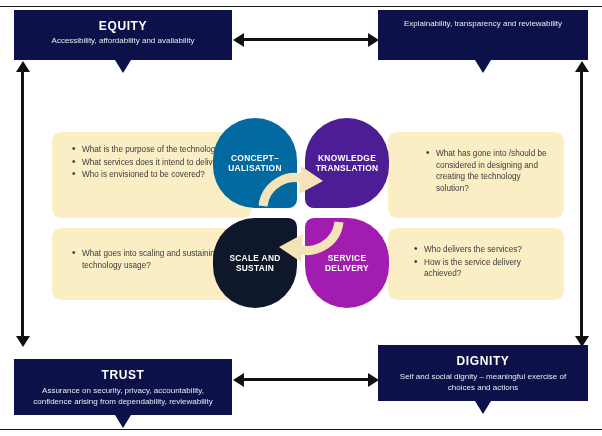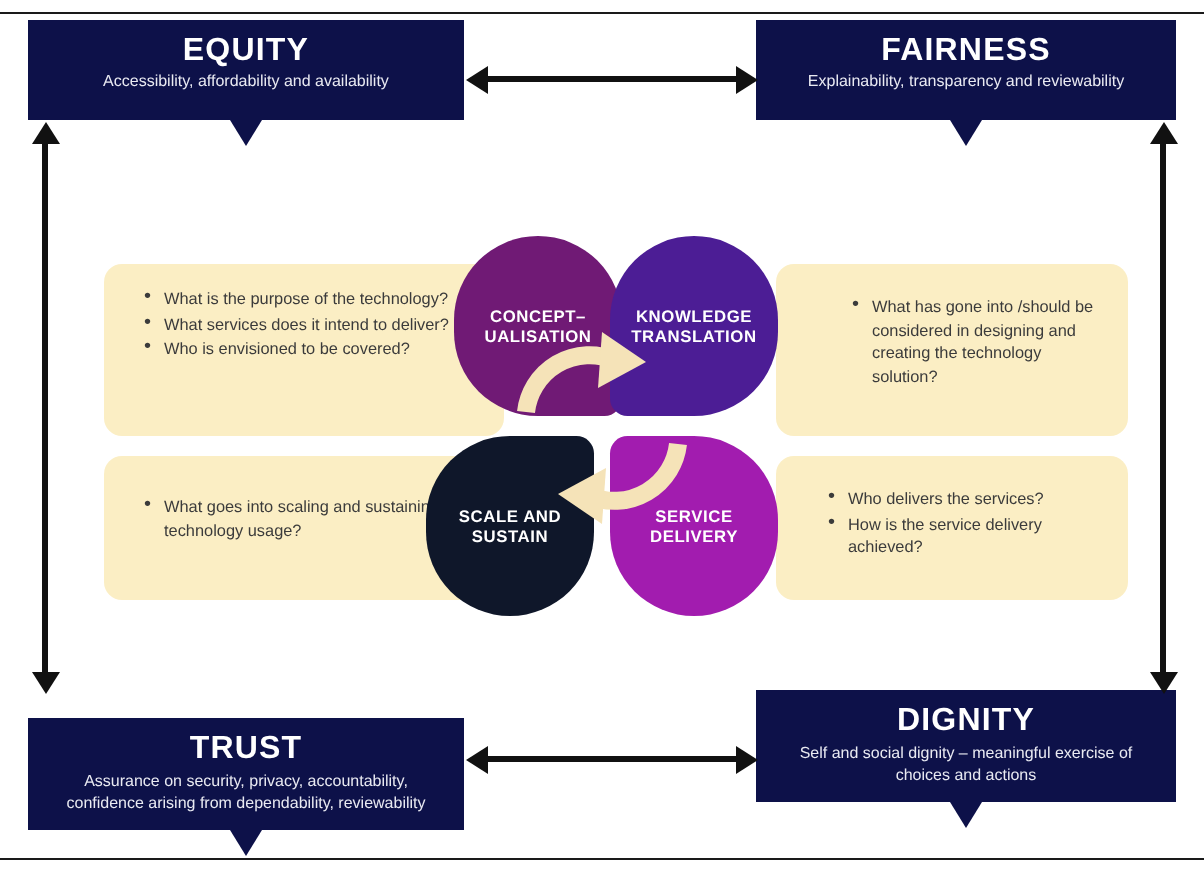--- a/index.html
+++ b/index.html
@@ -35,21 +35,21 @@
   
   .navybox {
     position: absolute;
     background: #0d1149;
     color: #ffffff;
     box-sizing: border-box;
     padding: 9px 10px 6px 10px;
     text-align: center;
   }
   .navybox .nb-title {
-    font-size: 16px;
+    font-size: 12px;
     font-weight: bold;
     letter-spacing: 0.6px;
     line-height: 14px;
     margin-bottom: 3px;
     color: #ffffff;
   }
   .navybox .nb-sub {
     font-size: 8px;
     line-height: 10.5px;
     color: #e9eaf2;
@@ -131,22 +131,22 @@
     text-align: center;
     color: #ffffff;
     font-size: 8.4px;
     font-weight: bold;
     line-height: 10.5px;
     letter-spacing: 0.3px;
     box-sizing: border-box;
   }
   .petal span { display: block; padding: 0 6px; }
   #petal-concept {
-    left: 14px; top: 0;
-    background: #701a75;
+    left: 0; top: 0;
+    background: #0369a1;
     border-radius: 48px 48px 10px 48px;
   }
   #petal-knowledge {
     left: 92px; top: 0;
     background: #4c1d95;
     border-radius: 48px 48px 48px 10px;
   }
   #petal-scale {
     left: 0; top: 100px;
     background: #0f172a;
@@ -175,21 +175,20 @@
   <div class="rule-top"></div>
   <div class="rule-bottom"></div>
 
   <div class="navybox" id="box-equity">
     <div class="nb-title">EQUITY</div>
     <div class="nb-sub">Accessibility, affordability and availability</div>
     <div class="tail"></div>
   </div>
 
   <div class="navybox" id="box-fairness">
-    <div class="nb-title">FAIRNESS</div>
     <div class="nb-sub">Explainability, transparency and reviewability</div>
     <div class="tail"></div>
   </div>
 
   <div class="navybox" id="box-trust">
     <div class="nb-title">TRUST</div>
     <div class="nb-sub">Assurance on security, privacy, accountability, confidence arising from dependability, reviewability</div>
     <div class="tail"></div>
   </div>
 

